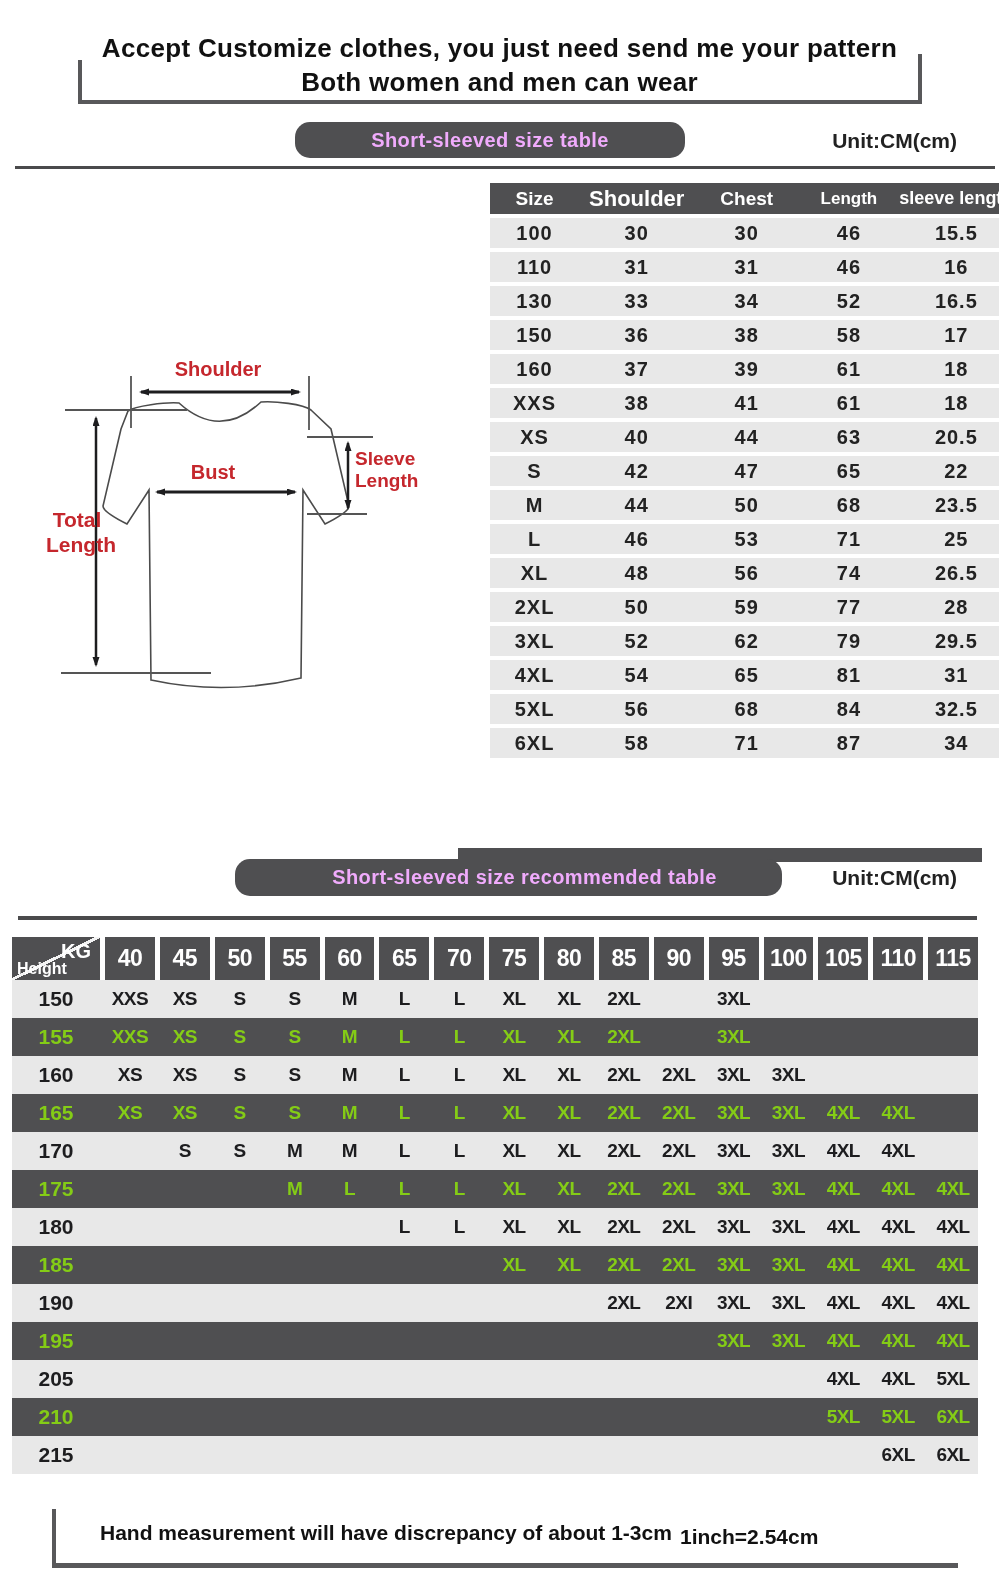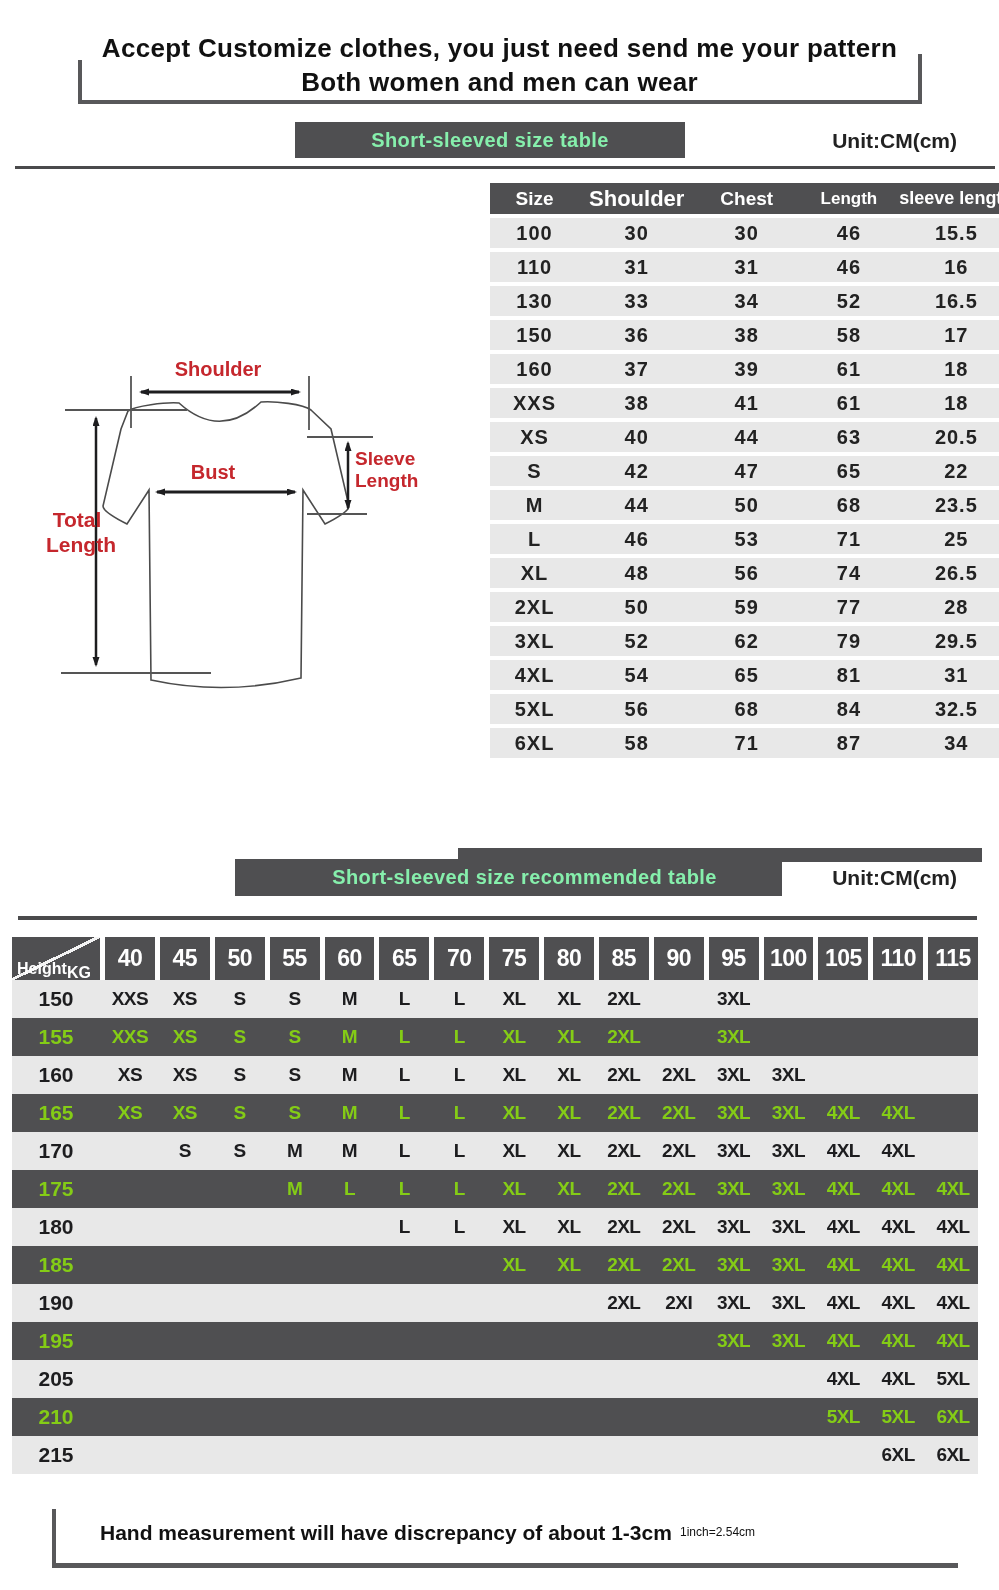--- a/index.html
+++ b/index.html
@@ -10,22 +10,22 @@
   .abs{position:absolute;}
   .bar{position:absolute;background:#58585a;}
 
   
   .banner-line{position:absolute;left:0;width:999px;text-align:center;
     font-weight:bold;font-size:26px;letter-spacing:.3px;color:#111;}
   #banner-line1{top:33px;}
   #banner-line2{top:67px;}
 
   
-  .title-box{position:absolute;background:#4f4f51;color:#86efac;display:flex;
-    align-items:center;justify-content:center;font-weight:bold;font-size:20px;letter-spacing:.4px;}
+  .title-box{position:absolute;background:#4f4f51;color:#f0abfc;display:flex;
+    align-items:center;justify-content:center;font-weight:bold;font-size:20px;letter-spacing:.4px;border-radius:15px;}
   #st-title{left:295px;top:122px;width:390px;height:36px;}
   #rec-title{left:235px;top:859px;width:515px;height:37px;padding-left:32px;}
   .unit-label{position:absolute;width:180px;text-align:right;font-weight:bold;font-size:21px;color:#222;}
   #st-unit{left:777px;top:129px;}
   #rec-unit{left:777px;top:866px;}
   .divider{position:absolute;background:#4a4a4c;}
   #divider1{left:15px;top:166px;width:980px;height:3px;}
   #divider2{left:18px;top:916px;width:959px;height:4px;}
 
   
@@ -47,33 +47,33 @@
 
   
   #rec-table{position:absolute;left:12px;top:937px;width:966px;}
   .rec-grid{display:grid;grid-template-columns:88px repeat(16,1fr);column-gap:5px;}
   #rec-header{height:43px;}
   .wbox{background:#4f4f51;color:#fff;display:flex;align-items:center;justify-content:center;
     font-weight:bold;font-size:23px;letter-spacing:-.5px;}
   #corner-cell{position:relative;background-color:#4f4f51;
     background-image:linear-gradient(to bottom right,rgba(0,0,0,0) calc(50% - 2px),
       #f4f4f4 calc(50% - 2px),#f4f4f4 calc(50% + 1px),rgba(0,0,0,0) calc(50% + 1px));}
-  #corner-kg{position:absolute;top:3px;right:9px;color:#fff;font-weight:bold;font-size:16px;margin-top:24px;}
+  #corner-kg{position:absolute;top:3px;right:9px;color:#fff;font-weight:bold;font-size:20px;}
   #corner-height{position:absolute;bottom:2px;left:5px;color:#fff;font-weight:bold;font-size:16px;}
   .rec-row{height:38px;align-items:center;}
   .rec-row.light{background:#e8e8e8;color:#1d1d1f;}
   .rec-row.dark{background:#4f4f51;color:#84cc16;}
   .hlabel{font-size:21px;font-weight:bold;text-align:center;}
   .rcell{font-size:19px;font-weight:bold;text-align:center;letter-spacing:-.5px;white-space:nowrap;}
 
   
   #footer-vbar{left:52px;top:1509px;width:4px;height:58px;}
   #footer-hbar{left:52px;top:1563px;width:906px;height:5px;}
   #footer-note{position:absolute;left:100px;top:1521px;font-weight:bold;font-size:21px;color:#111;}
-  #footer-conv{position:absolute;left:680px;top:1525px;font-weight:normal;font-size:12px;color:#111;}
+  #footer-conv{position:absolute;left:680px;top:1525px;font-weight:bold;font-size:21px;color:#111;}
 </style>
 </head>
 <body>
 
 <div class="banner-line" id="banner-line1">Accept Customize clothes, you just need send me your pattern</div>
 <div class="banner-line" id="banner-line2">Both women and men can wear</div>
 <div class="bar" style="left:78px;top:60px;width:4px;height:44px;"></div>
 <div class="bar" style="left:78px;top:100px;width:844px;height:4px;"></div>
 <div class="bar" style="left:918px;top:54px;width:4px;height:50px;"></div>
 

